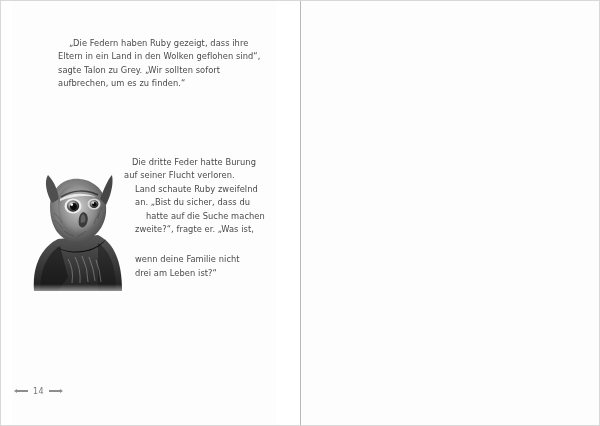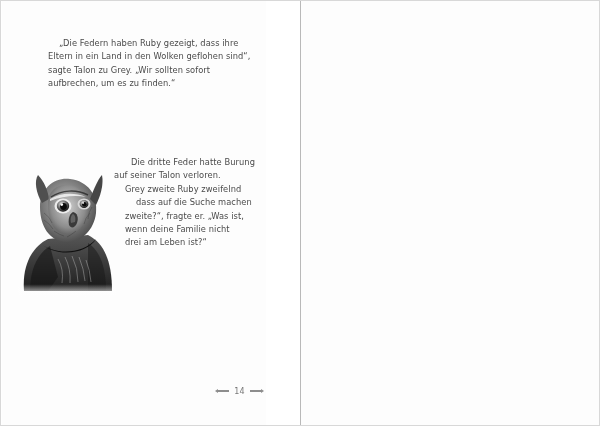--- a/index.html
+++ b/index.html
@@ -17,21 +17,21 @@
     box-sizing: border-box;
     border: 1px solid #d8d8d8;
   }
   .page {
     position: absolute;
     top: 0;
     height: 426px;
     background: #fdfdfd;
     box-sizing: border-box;
   }
-  .page-left  { left: 1px;     width: 264px; }
+  .page-left  { left: 11px;     width: 264px; }
   .page-right { left: 300px; width: 300px; }
 
   .spine {
     position: absolute;
     left: 299px;
     top: 0;
     width: 1px;
     height: 426px;
     background: #b9b9b9;
   }
@@ -53,27 +53,27 @@
   #left-top-text {
     left: 46px;
     top: 36px;
     width: 212px;
   }
   #left-wrap-text {
     left: 112px;
     top: 155px;
     width: 150px;
   }
-  #left-wrap-text .l-a { padding-left: 8px; text-align: center; }
+  #left-wrap-text .l-a { padding-left: 8px; }
   #left-wrap-text .l-b { padding-left: 0px; }
   #left-wrap-text .l-c { padding-left: 11px; }
   #left-wrap-text .l-d { padding-left: 11px; }
   #left-wrap-text .l-e { padding-left: 22px; }
   #left-wrap-text .l-f { padding-left: 11px; }
-  #left-wrap-text .l-g { padding-left: 11px; }
+  #left-wrap-text .l-g { padding-left: 11px; margin-top: 17px; }
   #left-wrap-text .l-h { padding-left: 11px; }
   #left-bottom-text {
     left: 46px;
     top: 288px;
     width: 212px;
   }
 
   
   #owl-illustration {
     position: absolute;
@@ -82,21 +82,21 @@
     width: 98px;
     height: 124px;
   }
   #owl-illustration svg { display:block; width:100%; height:100%; }
 
   
   .folio {
     position: absolute;
     top: 386px;
     width: 100%;
-    text-align: right;
+    text-align: left;
     color: #777;
     font-size: 8px;
     letter-spacing: 0.3px;
   }
   .folio .orn {
     display: inline-block;
     width: 11px;
     height: 1.6px;
     background: #8d8d8d;
     vertical-align: middle;
@@ -205,23 +205,24 @@
         <rect x="0" y="92" width="98" height="32" fill="url(#fadeBot)"></rect>
       </svg>
     </div>
 
     <div class="text-block" id="left-top-text">
       <p class="indent">„Die Federn haben Ruby gezeigt, dass ihre Eltern in ein Land in den Wolken geflohen sind“, sagte Talon zu Grey. „Wir sollten sofort aufbrechen, um es zu finden.“</p>
     </div>
 
     <div class="text-block" id="left-wrap-text">
       <p class="l-a">Die dritte Feder hatte Burung</p>
-      <p class="l-b">auf seiner Talon verloren.</p>
-      <p class="l-c">Grey zweite Ruby zweifelnd</p>
-      <p class="l-e">dass auf die Suche machen</p>
+      <p class="l-b">auf seiner Flucht verloren.</p>
+      <p class="l-c">Land schaute Ruby zweifelnd</p>
+      <p class="l-d">an. „Bist du sicher, dass du</p>
+      <p class="l-e">hatte auf die Suche machen</p>
       <p class="l-f">zweite?“, fragte er. „Was ist,</p>
       <p class="l-g">wenn deine Familie nicht</p>
       <p class="l-h">drei am Leben ist?“</p>
     </div>
 
 
     <div class="folio">
       <span class="orn left"></span><span class="num">14</span><span class="orn right"></span>
     </div>
   </div>

